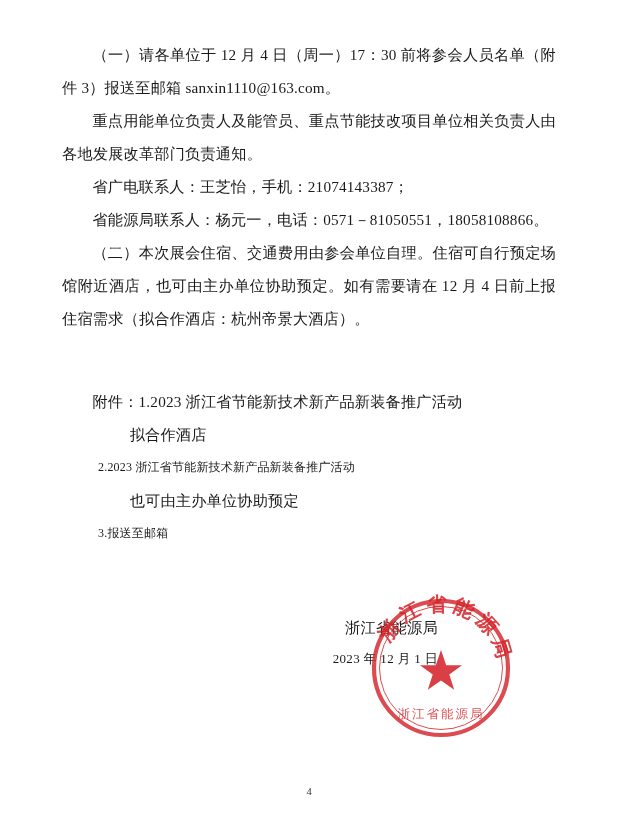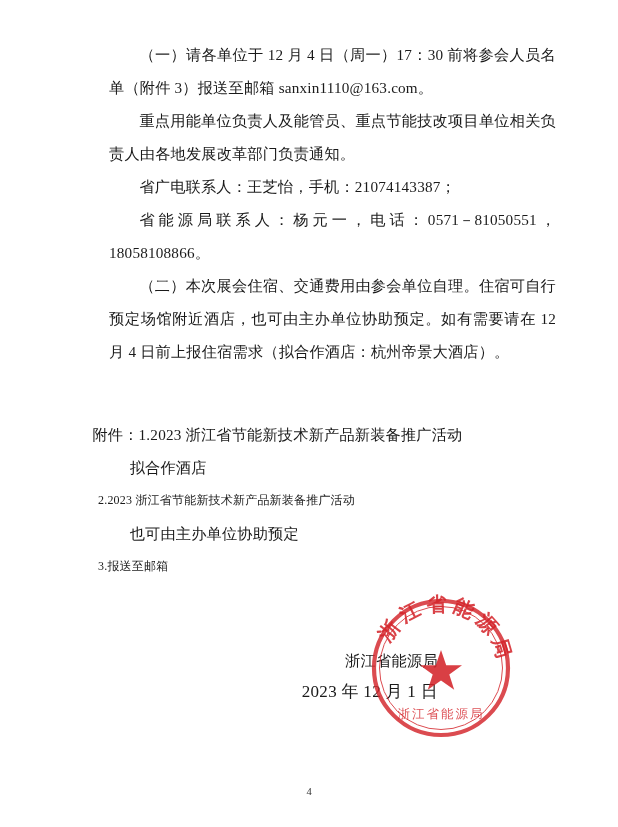--- a/index.html
+++ b/index.html
@@ -28,21 +28,20 @@
     line-height: 33px;
     letter-spacing: 0.2px;
     text-align: justify;
     text-justify: inter-ideograph;
   }
   p {
     margin: 0;
   }
   .indent2 {
     text-indent: 2em;
-    margin-left: 47px;
   }
   .gap-block {
     height: 30px;
   }
   .attach-wrap {
     margin-top: 20px;
   }
   .attach-line {
     font-size: 15.2px;
     line-height: 33px;
@@ -70,21 +69,21 @@
     position: relative;
     z-index: 1;
   }
   .sig-line {
     font-size: 15.2px;
     line-height: 31px;
     letter-spacing: 0.3px;
     color: #1a1a1a;
   }
   .sig-date {
-    font-size: 17px;
+    font-size: 13px;
     line-height: 31px;
     letter-spacing: 0.3px;
   }
   
   .seal {
     position: absolute;
     left: 365px;
     top: 592px;
     width: 152px;
     height: 152px;

